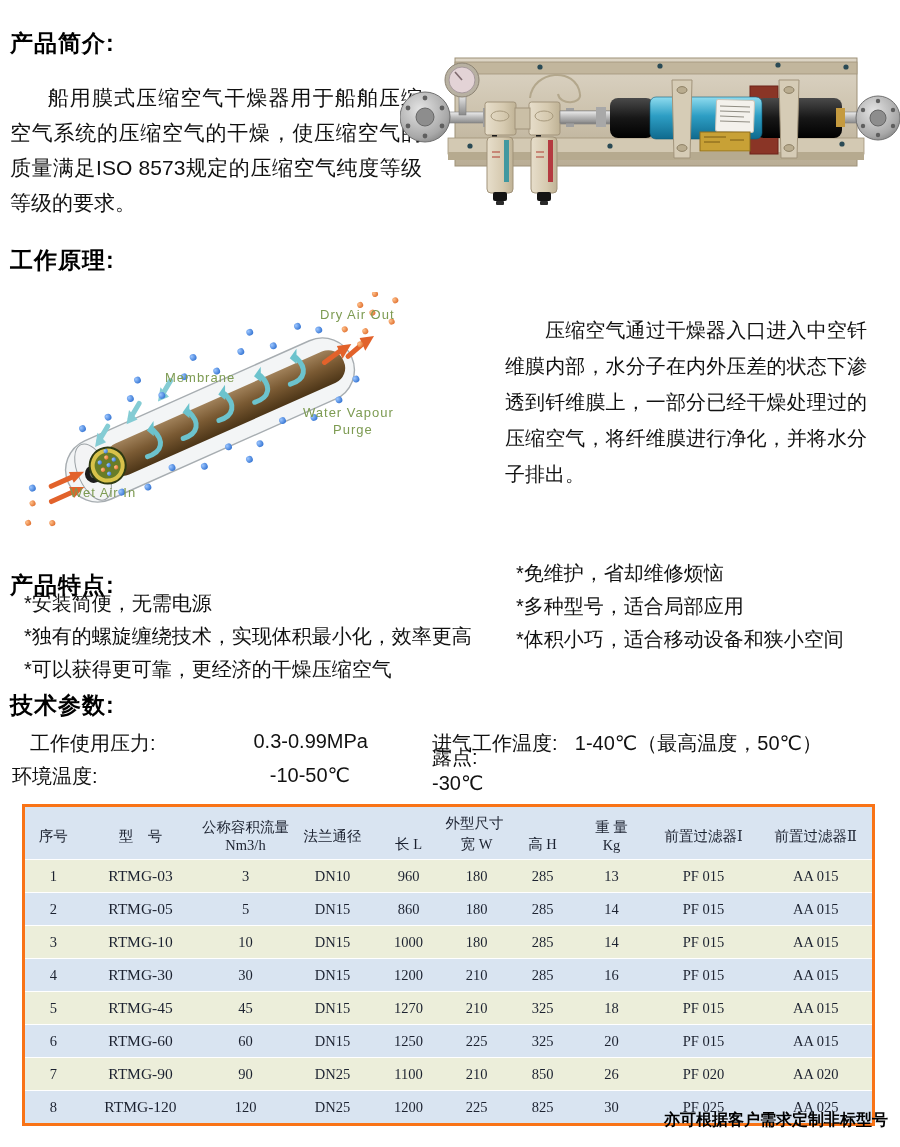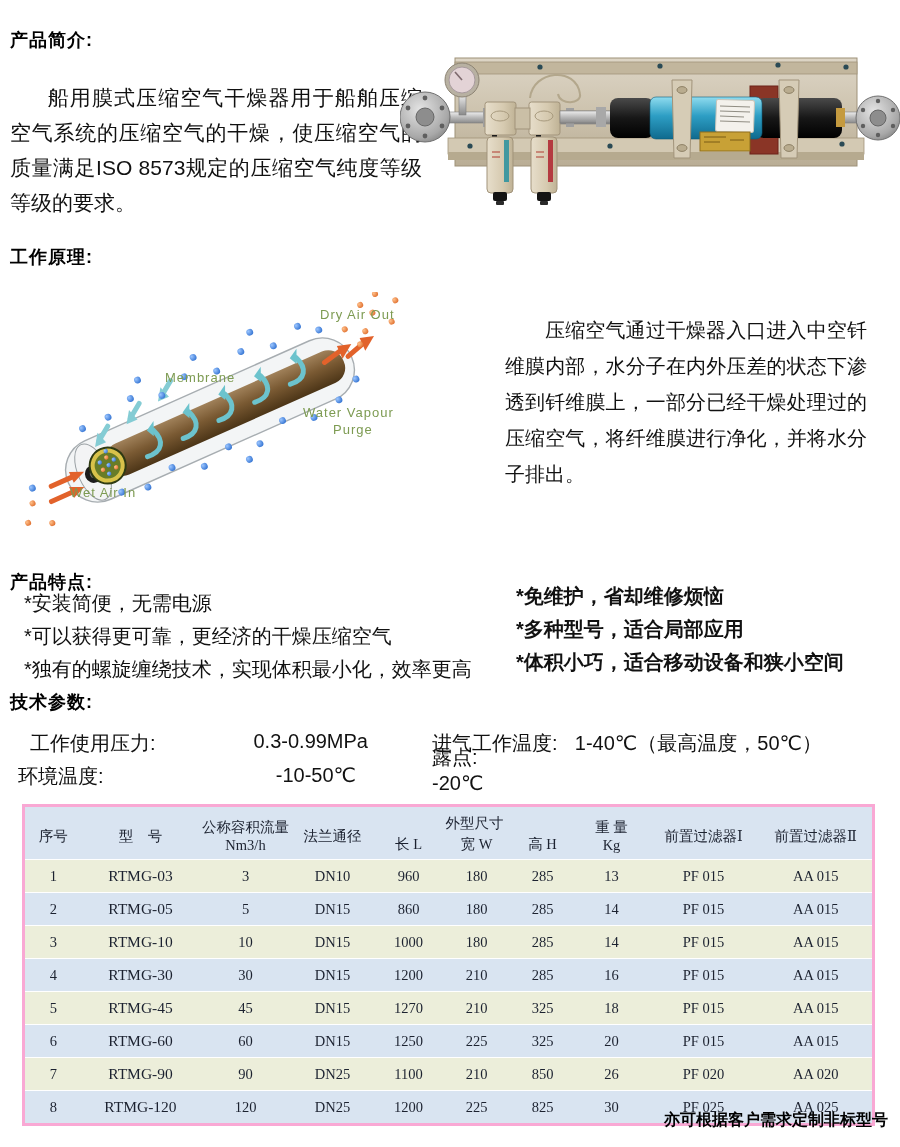--- a/index.html
+++ b/index.html
@@ -1,36 +1,36 @@
 <!DOCTYPE html>
 <html><head>
 <meta charset="utf-8">
 <style>
   html,body{margin:0;padding:0;background:#ffffff;}
   #page{
     position:relative;width:900px;height:1147px;background:#ffffff;overflow:hidden;
     font-family:"Liberation Sans","DejaVu Sans",sans-serif;color:#000;
   }
   .heading{
-    position:absolute;left:10px;font-size:18px;font-weight:700;color:#000;
+    position:absolute;left:10px;font-size:23px;font-weight:700;color:#000;
     letter-spacing:1px;
   }
   .cn-body{
     position:absolute;font-size:21px;line-height:35px;color:#111;text-align:justify;
   }
   .feature-list{position:absolute;font-size:20px;line-height:33px;color:#111;margin-top:24px;}
   .feature-list div{white-space:nowrap;}
   .param-row{
     position:absolute;display:flex;justify-content:space-between;
     font-size:20px;color:#111;white-space:nowrap;
   }
   
   #spec-table{
     position:absolute;left:22px;top:804px;width:724px;
-    border-collapse:collapse;border:3px solid #f9a8d4;
+    border-collapse:collapse;border:3px solid #f97316;
     font-family:"Liberation Serif","DejaVu Serif",serif;
     table-layout:fixed;
   }
   #spec-table th{
     background:#d9e4f1;font-weight:400;font-size:14.5px;color:#1c2230;
     text-align:center;padding:1px 0;
   }
   #spec-table thead tr.h1 th{padding-top:7px;}
   #spec-table thead tr.h2 th{padding-bottom:5px;}
   #spec-table td{
@@ -337,46 +337,46 @@
     <text x="318" y="142" font-size="13" letter-spacing="1" fill="#7d9b52">Purge</text>
     <text x="55" y="205" font-size="13" letter-spacing="1" fill="#7d9b52">Wet Air In</text>
   </svg>
 
   <div class="cn-body" style="left:505px;top:312px;width:362px;font-size:20px;line-height:36px;text-indent:2em;">压缩空气通过干燥器入口进入中空钎维膜内部，水分子在内外压差的状态下渗透到钎维膜上，一部分已经干燥处理过的压缩空气，将纤维膜进行净化，并将水分子排出。</div>
 
   <div class="heading" style="top:524px;margin-top:46px;">产品特点:</div>
 
   <div class="feature-list" style="left:24px;top:563px;">
     <div>*安装简便，无需电源</div>
+    <div>*独有的螺旋缠绕技术，实现体积最小化，效率更高</div>
     <div>*可以获得更可靠，更经济的干燥压缩空气</div>
-    <div>*独有的螺旋缠绕技术，实现体积最小化，效率更高</div>
   </div>
-  <div class="feature-list" style="left:516px;top:556px;font-weight:bold;">
+  <div class="feature-list" style="left:516px;top:533px;">
     <div>*免维护，省却维修烦恼</div>
     <div>*多种型号，适合局部应用</div>
     <div>*体积小巧，适合移动设备和狭小空间</div>
   </div>
 
   <div class="heading" style="top:690px;">技术参数:</div>
 
   <div class="param-row" style="left:30px;top:730px;width:338px;gap:24px;">
     <span>工作使用压力:</span>
     <span>0.3-0.99MPa</span>
   </div>
-  <div class="param-row" style="left:18px;top:763px;width:338px;gap:13px;">
+  <div class="param-row" style="left:12px;top:763px;width:338px;gap:13px;">
     <span>环境温度:</span>
     <span>-10-50℃</span>
   </div>
   <div class="param-row" style="left:432px;top:730px;width:390px;">
     <span>进气工作温度:</span>
     <span>1-40℃（最高温度，50℃）</span>
   </div>
   <div class="param-row" style="left:432px;top:744px;width:388px;flex-direction:column;">
     <span>露点:</span>
-    <span>-20℃</span>
+    <span>-30℃</span>
   </div>
 
   <table id="spec-table">
     <colgroup>
       <col style="width:58px">
         <col style="width:118px">
         <col style="width:92px">
         <col style="width:82px">
       <col style="width:70px">
         <col style="width:66px">

